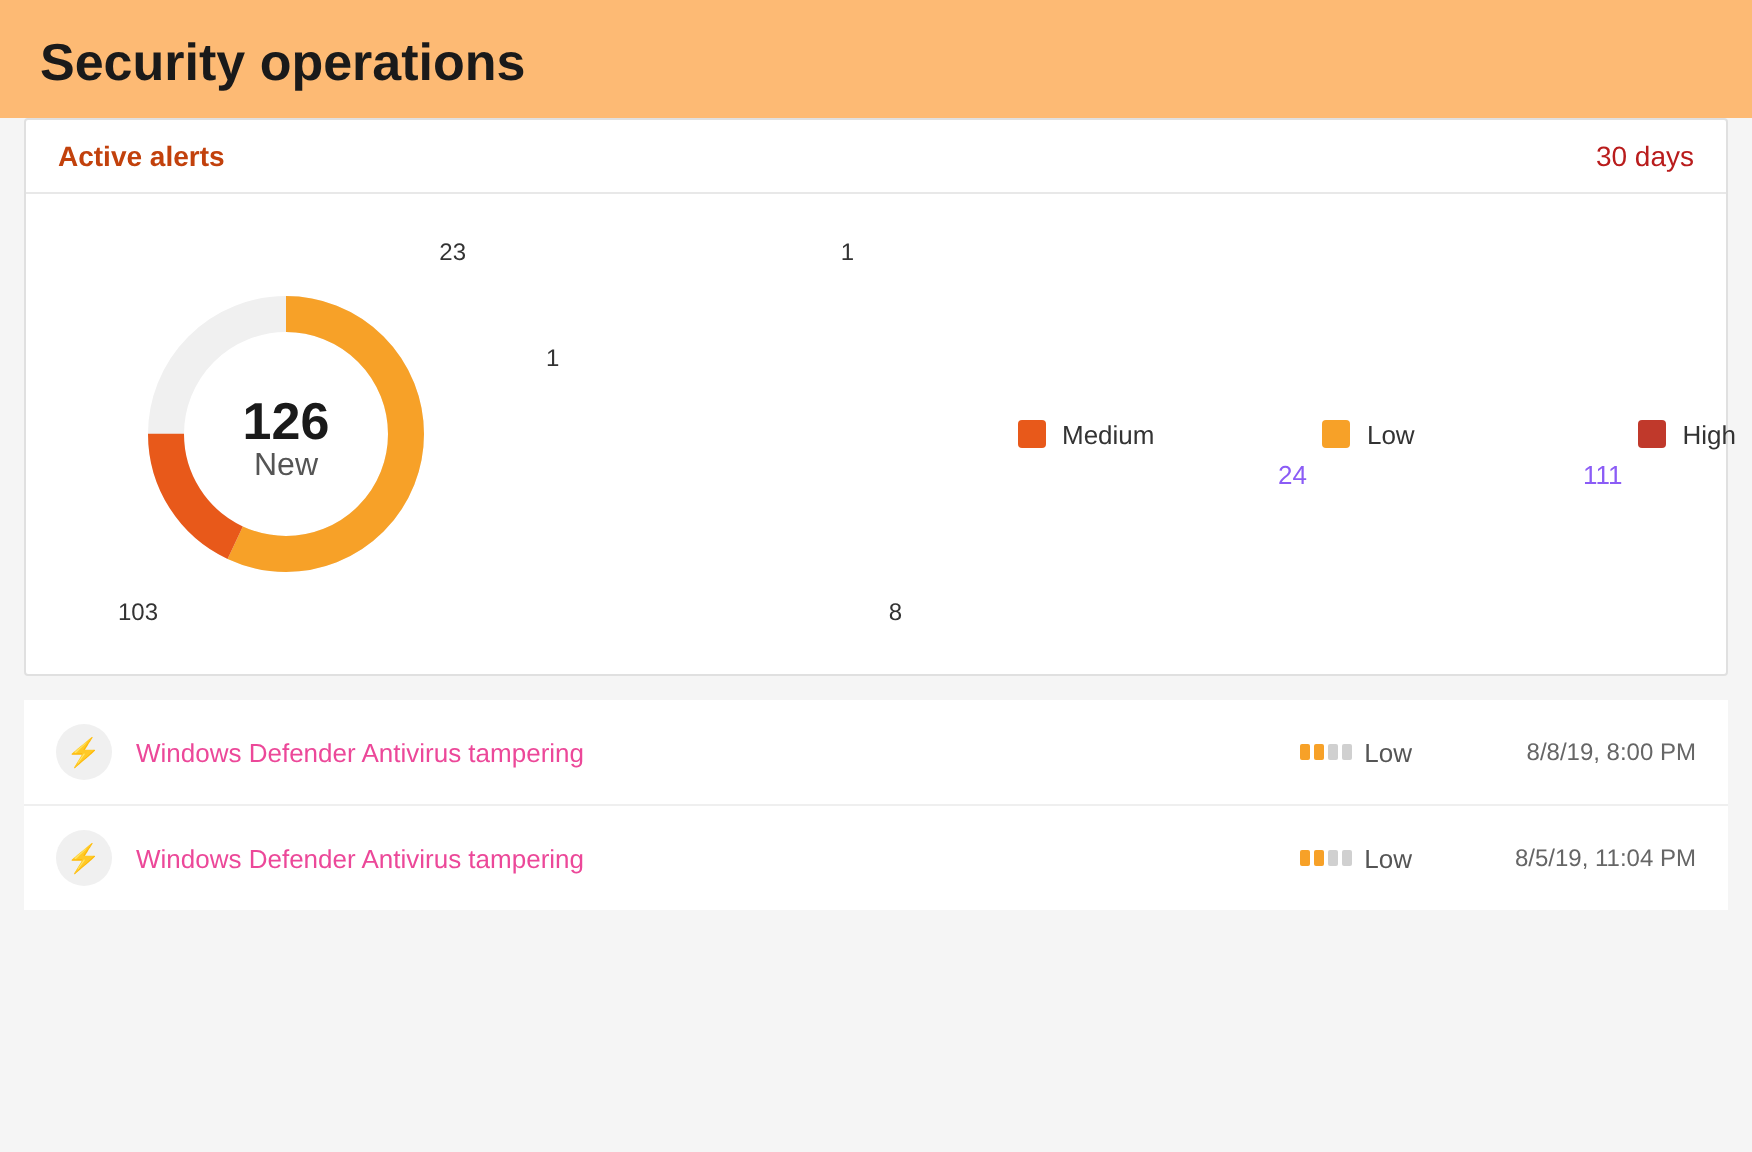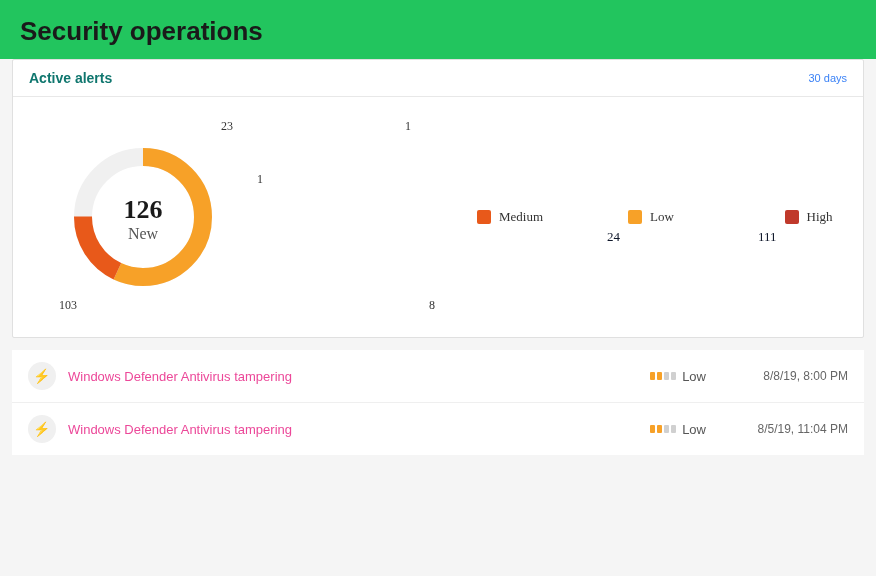--- a/index.html
+++ b/index.html
@@ -9,21 +9,21 @@
       width: 876px;
       min-height: 576px;
       color: #333;
     }
     .page {
       background: #f5f5f5;
       padding: 0;
     }
     .header {
       padding: 16px 20px 12px 20px;
-      background: #22c55e;
+      background: #fdba74;
     }
     .header-title {
       font-size: 26px;
       font-weight: 700;
       color: #1a1a1a;
     }
     .card {
       background: #fff;
       margin: 0 12px 12px 12px;
       border: 1px solid #e0e0e0;
@@ -32,25 +32,25 @@
     .card-header {
       display: flex;
       justify-content: space-between;
       align-items: center;
       padding: 10px 16px;
       border-bottom: 1px solid #e8e8e8;
     }
     .card-header-title {
       font-size: 14px;
       font-weight: 600;
-      color: #0f766e;
+      color: #c2410c;
     }
     .card-header-meta {
-      font-size: 11px;
-      color: #3b82f6;
+      font-size: 14px;
+      color: #b91c1c;
     }
     .donut-center {
       position: absolute;
       top: 50%;
       left: 50%;
       transform: translate(-50%, -50%);
       text-align: center;
     }
     .donut-center-number {
       font-size: 26px;
@@ -97,21 +97,21 @@
       height: 14px;
       border-radius: 2px;
       flex-shrink: 0;
     }
     .legend-label {
       flex: 1;
       min-width: 100px;
       color: #333;
     }
     .legend-count {
-      color: #0f172a;
+      color: #8b5cf6;
       font-weight: 500;
       margin-top: 40px;
     }
     
     .alert-list {
       margin: 0 12px;
     }
     .alert-item {
       display: flex;
       align-items: center;
@@ -161,22 +161,21 @@
     .alert-time {
       font-size: 12px;
       color: #666;
       min-width: 110px;
       text-align: right;
     }
     .charts-area {
       display: flex;
       align-items: center;
       padding: 20px 16px 20px 30px;
-      gap: 12px;
-      font-family: Liberation Serif, serif;
+      gap: 28px;
     }
   </style>
 </head>
 <body>
 
 <div class="page">
   <div class="header">
     <h1 class="header-title">Security operations</h1>
   </div>
 

